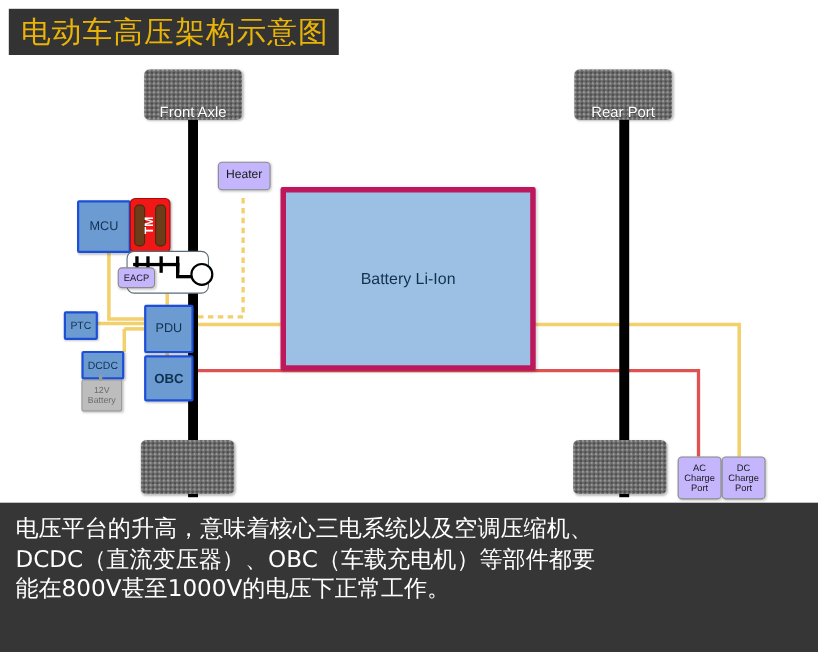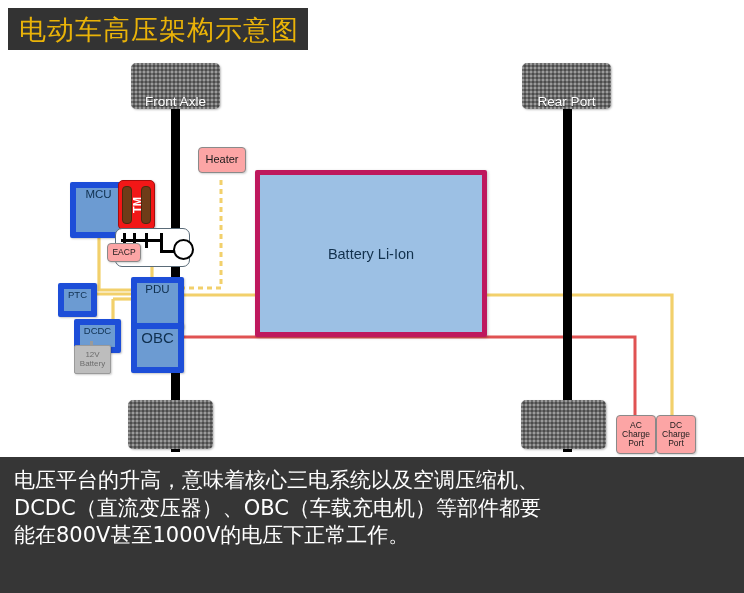--- a/index.html
+++ b/index.html
@@ -34,36 +34,36 @@
     background-size:4px 4px,4px 4px;
     display:flex;align-items:flex-end;justify-content:center;
     box-shadow:1px 1px 2px rgba(0,0,0,.25);
   }
   .axlebox span{color:#ffffff;font-size:13.5px;white-space:nowrap;text-shadow:0 1px 1px rgba(0,0,0,.4);}
 
   .shaft{position:absolute;background:#000000;width:9px;}
 
   
   .comp{
-    position:absolute;background:#6c9bd2;border:6px solid #1d4ed8;
-    display:flex;align-items:flex-start;justify-content:center;
+    position:absolute;background:#6c9bd2;border:2px solid #1d4ed8;
+    display:flex;align-items:center;justify-content:center;
     color:#10304f;font-size:11.5px;border-radius:2px;
     box-shadow:1px 1px 2px rgba(0,0,0,.22);
   }
   .comp.small{font-size:9px;}
 
   .graybox{
     position:absolute;background:#bdbdbd;border:1px solid #9a9a9a;border-radius:2px;
     display:flex;align-items:center;justify-content:center;text-align:center;
     color:#6c6c6c;font-size:8px;line-height:1.05;
     box-shadow:1px 1px 2px rgba(0,0,0,.2);
   }
 
   .whitebox{
-    position:absolute;background:#fca5a5;border:1px solid #8a8a8a;border-radius:4px;
+    position:absolute;background:#c4b5fd;border:1px solid #8a8a8a;border-radius:4px;
     display:flex;align-items:center;justify-content:center;text-align:center;
     color:#1a1a1a;font-size:10px;line-height:1.05;
     box-shadow:1px 1px 2px rgba(0,0,0,.18);
   }
 
   
   .battery{
     position:absolute;background:#9cc0e4;border:5px solid #be185d;border-radius:2px;
     display:flex;align-items:center;justify-content:center;
     color:#12314d;font-size:14.5px;
@@ -188,21 +188,21 @@
     </div>
 
     <div class="comp" style="left:131px;top:225px;width:41px;height:40px;">
       <span>PDU</span>
     </div>
 
     <div class="comp small" style="left:74px;top:267px;width:35px;height:22px;font-size:9.5px;">
       <span>DCDC</span>
     </div>
 
-    <div class="comp" style="left:131px;top:271px;width:41px;height:38px;font-size:15px;">
+    <div class="comp" style="left:131px;top:271px;width:41px;height:38px;font-size:12px;font-weight:bold;">
       <span>OBC</span>
     </div>
 
     <div class="graybox" style="left:74px;top:293px;width:35px;height:27px;">
       <span style="white-space:pre-line;">12V
 Battery</span>
     </div>
 
     <div style="position:absolute;left:90px;top:289px;width:3px;height:5px;background:#9a9a9a;"></div>
 

